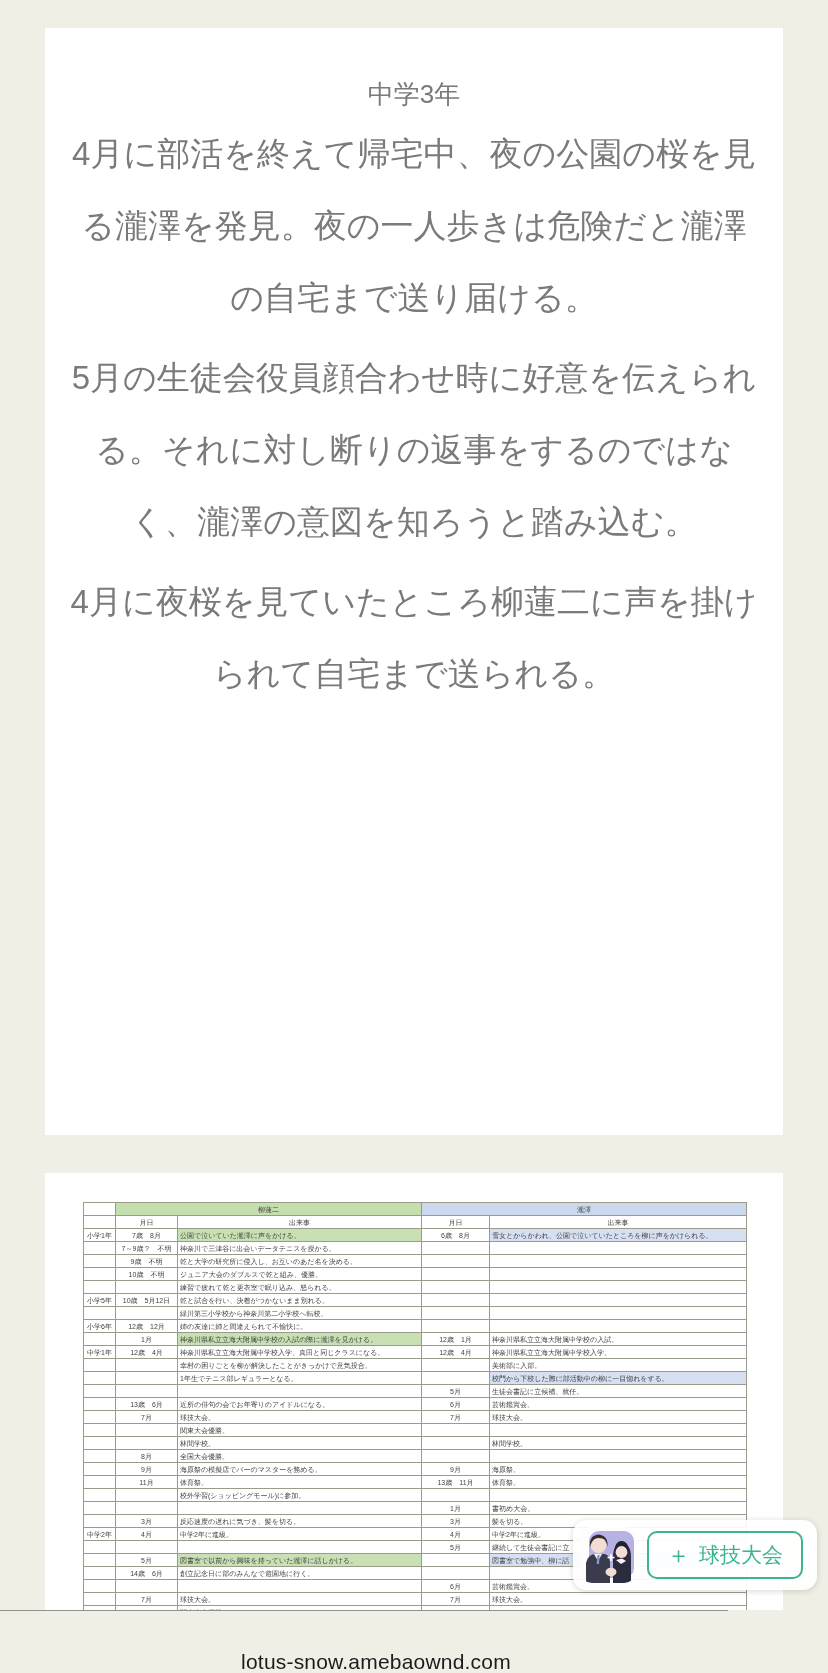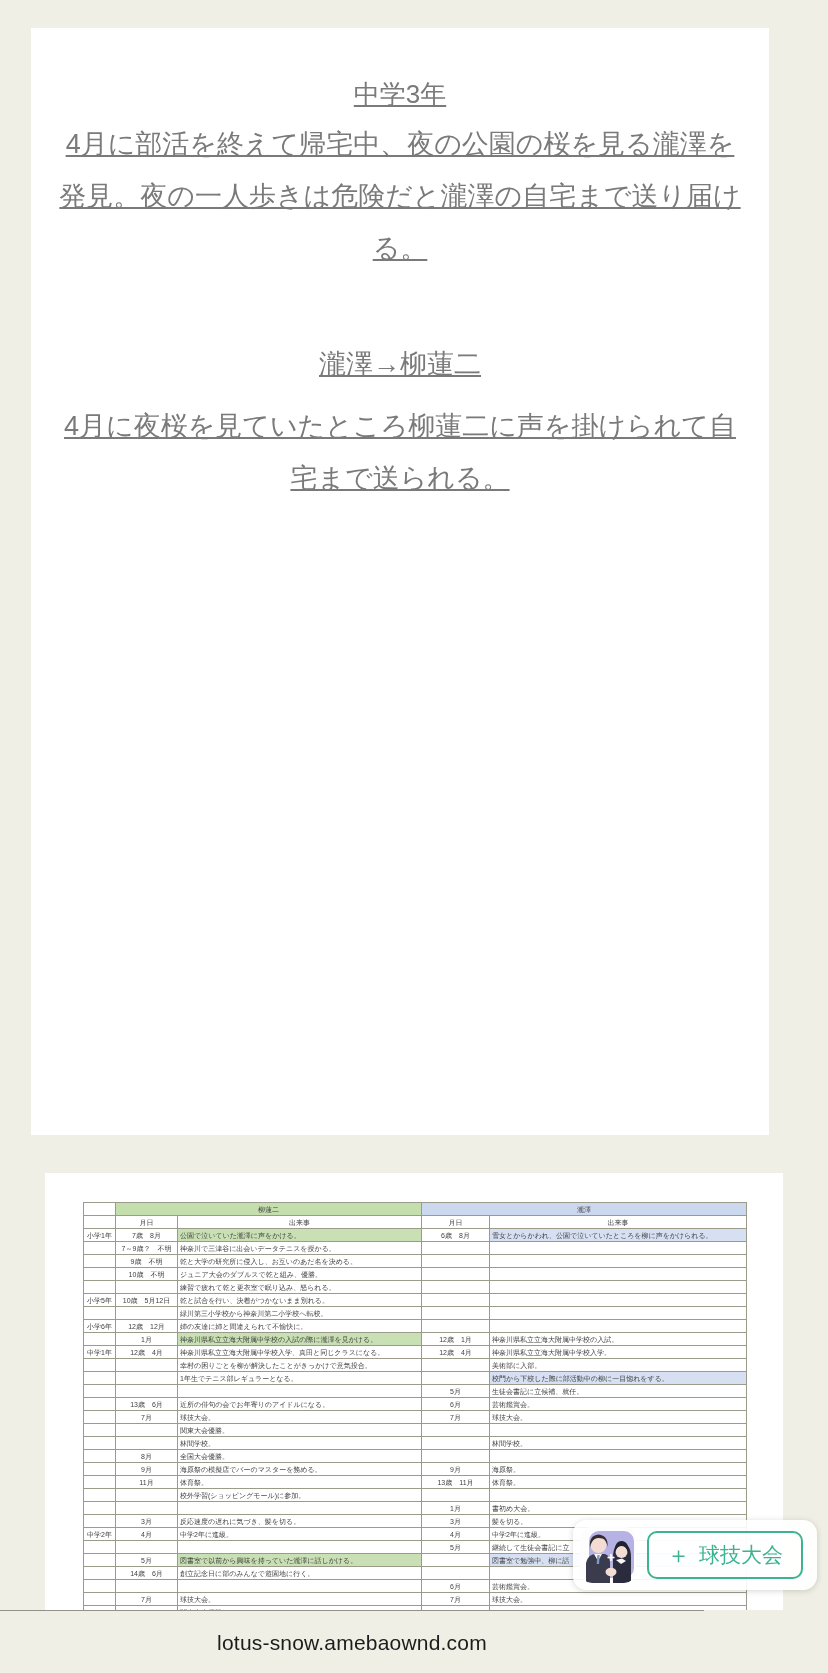--- a/index.html
+++ b/index.html
@@ -3,30 +3,29 @@
 <meta charset="utf-8">
 <style>
   html,body { margin:0; padding:0; background:#d8d8d0; }
   .viewport {
     position:relative; width:828px; height:1673px; margin:0 auto;
     background:var(--page-bg,#f0efe5); overflow:hidden;
     font-family:"Liberation Sans", sans-serif;
   }
   
   .text-card {
-    position:absolute; left:31px; top:28px; width:738px; height:1107px;
+    position:absolute; left:45px; top:28px; width:738px; height:1107px;
     background:var(--card-bg,#ffffff); text-align:center;
     color:var(--body-text,#7a7a7a); box-sizing:border-box; padding-top:50px;
     overflow:hidden;
-    text-decoration:underline;
   }
   .article-title { font-size:26px; font-weight:400; line-height:32px; margin:0; }
   .section-heading { font-size:27px; font-weight:400; line-height:40px; margin:84px 0 16px; }
   .section-heading.second { margin-top:70px; }
-  .para { font-size:27px; line-height:52px; margin:8px 22px 0; font-weight:400; }
+  .para { font-size:33px; line-height:72px; margin:8px 22px 0; font-weight:400; }
   
   .image-card {
     position:absolute; left:45px; top:1173px; width:738px; height:437px;
     background:var(--card-bg,#ffffff); overflow:hidden;
   }
   table.timeline {
     position:absolute; left:38px; top:29px; width:663px;
     border-collapse:collapse; table-layout:fixed;
     font-size:7px; color:var(--table-text,#3f3f3f);
   }
@@ -62,35 +61,35 @@
     font-size:21px; font-family:inherit;
     display:flex; align-items:center; justify-content:center; gap:9px;
     cursor:pointer;
   }
   .plus-glyph { font-size:23px; line-height:1; }
   
   .browser-bar {
     position:absolute; left:0; top:1610px; width:704px; height:63px;
     background:var(--page-bg,#f0efe5);
     border-top:1px solid rgba(70,70,64,0.55);
-    display:flex; align-items:center; justify-content:center;
+    display:flex; align-items:flex-end; justify-content:center;padding-left:24px;
   }
   .url-text { font-size:21px; color:var(--url-text,#1c1c1c); letter-spacing:0.2px; }
 </style>
 </head>
 <body>
 
 <div class="viewport">
 
   <div class="text-card">
     <h1 class="article-title">中学3年</h1>
 
     <p class="para">4月に部活を終えて帰宅中、夜の公園の桜を見る瀧澤を発見。夜の一人歩きは危険だと瀧澤の自宅まで送り届ける。</p>
-
-    <h2 class="section-heading second">瀧澤→柳蓮二</h2>
+    <p class="para">5月の生徒会役員顔合わせ時に好意を伝えられる。それに対し断りの返事をするのではなく、瀧澤の意図を知ろうと踏み込む。</p>
+
     <p class="para">4月に夜桜を見ていたところ柳蓮二に声を掛けられて自宅まで送られる。</p>
   </div>
 
   <div class="image-card">
     <table class="timeline">
       <colgroup>
         <col style="width:32px">
           <col style="width:62px">
           <col style="width:244px">
           <col style="width:68px">

